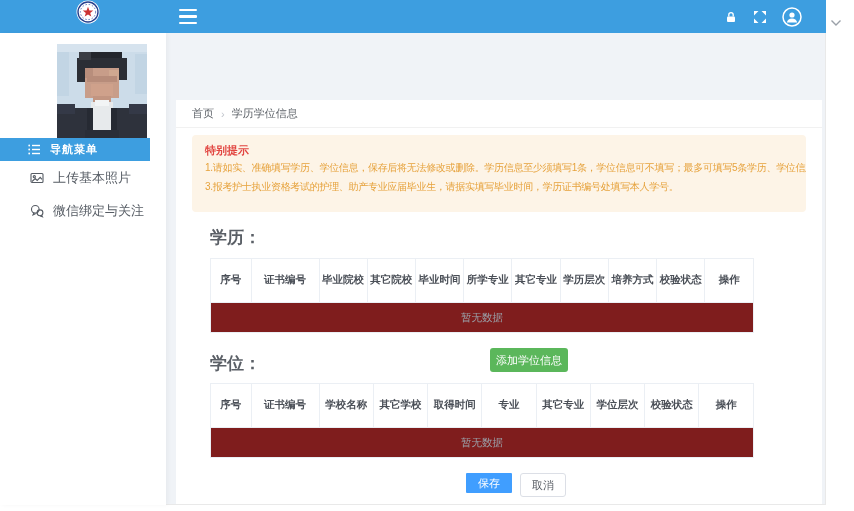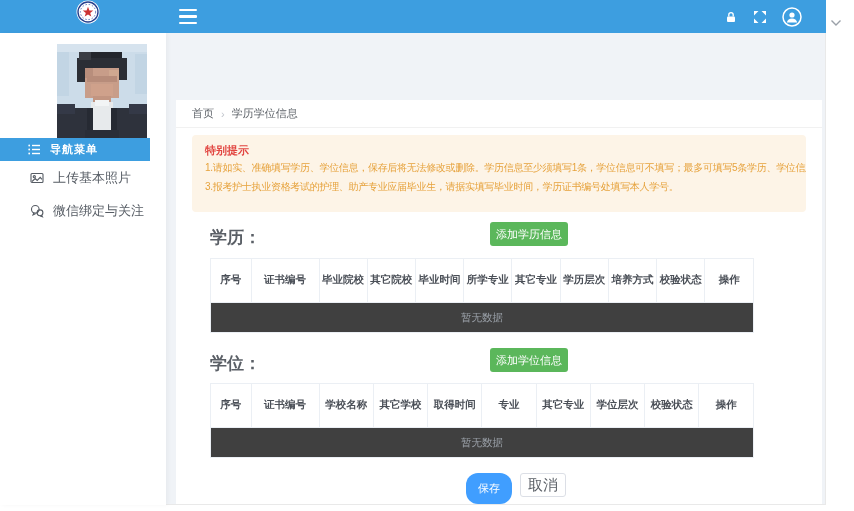--- a/index.html
+++ b/index.html
@@ -49,33 +49,33 @@
 
   .alert { position:absolute; left:16px; top:35px; width:614px; height:77px; background:#fdf4e7;
            border-radius:4px; padding:8px 13px; overflow:hidden; }
   .alert-title { color:#e24540; font-weight:bold; font-size:11px; line-height:15px; }
   .alert-line { color:#e6a23c; font-size:10px; line-height:19px; white-space:nowrap; letter-spacing:-0.3px; }
 
   .sec-label { position:absolute; left:34px; font-size:17px; color:#5a5f66;font-weight:bold; }
   .btn-green { position:absolute; left:314px; width:78px; height:24px; background:#5bb75b; color:#fff;
                border:none; border-radius:3px; font-size:11px; cursor:pointer;
                font-family:"Liberation Sans","DejaVu Sans",sans-serif; }
-  .tablewrap { position:absolute; left:34px; width:544px; border:1px solid #ebeff4; background:#404040; }
+  .tablewrap { position:absolute; left:34px; width:544px; border:1px solid #ebeff4; background:#7f1d1d; }
   table { width:100%; border-collapse:collapse; table-layout:fixed; }
   th { height:43px; font-size:10.5px; font-weight:bold; color:#4a4f57; text-align:center;
        border-right:1px solid #ebeff4; border-bottom:1px solid #ebeff4; background:#fff; }
   th:last-child { border-right:none; }
   .empty-row { height:29px; line-height:29px; text-align:center; color:#9aa0a8; font-size:10.5px; }
 
   .footer-btns { position:absolute; left:0; top:373px; width:100%; height:24px; }
-  .btn-save { position:absolute; left:290px; top:0; width:46px; height:31px; background:#409eff; color:#fff;
-              border:none; border-radius:12px; font-size:11px; cursor:pointer;
+  .btn-save { position:absolute; left:290px; top:0; width:46px; height:20px; background:#409eff; color:#fff;
+              border:none; border-radius:1px; font-size:11px; cursor:pointer;
               font-family:"Liberation Sans","DejaVu Sans",sans-serif; }
   .btn-cancel { position:absolute; left:344px; top:0; width:46px; height:24px; background:#fff; color:#5a5f66;
-                border:1px solid #dcdfe6; border-radius:3px; font-size:15px; cursor:pointer;
+                border:1px solid #dcdfe6; border-radius:3px; font-size:11px; cursor:pointer;
                 font-family:"Liberation Sans","DejaVu Sans",sans-serif; }
   .label-edu { top:126px; } .btn-edu { top:122px; } .tw-edu { top:158px; }
   .label-deg { top:252px; } .btn-deg { top:248px; } .tw-deg { top:283px; }
 </style>
 </head>
 <body>
 
 <div class="page">
   <div class="app">
 
@@ -199,21 +199,20 @@
           <span>学历学位信息</span>
         </div>
 
         <div class="alert">
           <div class="alert-title">特别提示</div>
           <div class="alert-line">1.请如实、准确填写学历、学位信息，保存后将无法修改或删除。学历信息至少须填写1条，学位信息可不填写；最多可填写5条学历、学位信息。</div>
           <div class="alert-line">3.报考护士执业资格考试的护理、助产专业应届毕业生，请据实填写毕业时间，学历证书编号处填写本人学号。</div>
         </div>
 
         <div class="sec-label label-edu">学历：</div>
-        <button class="btn-green btn-edu">添加学历信息</button>
         <div class="tablewrap tw-edu">
           <table>
             <colgroup>
                 <col style="width:40px">
                 <col style="width:68px">
                 <col>
                 <col>
                 <col>
                 <col>
                 <col>

